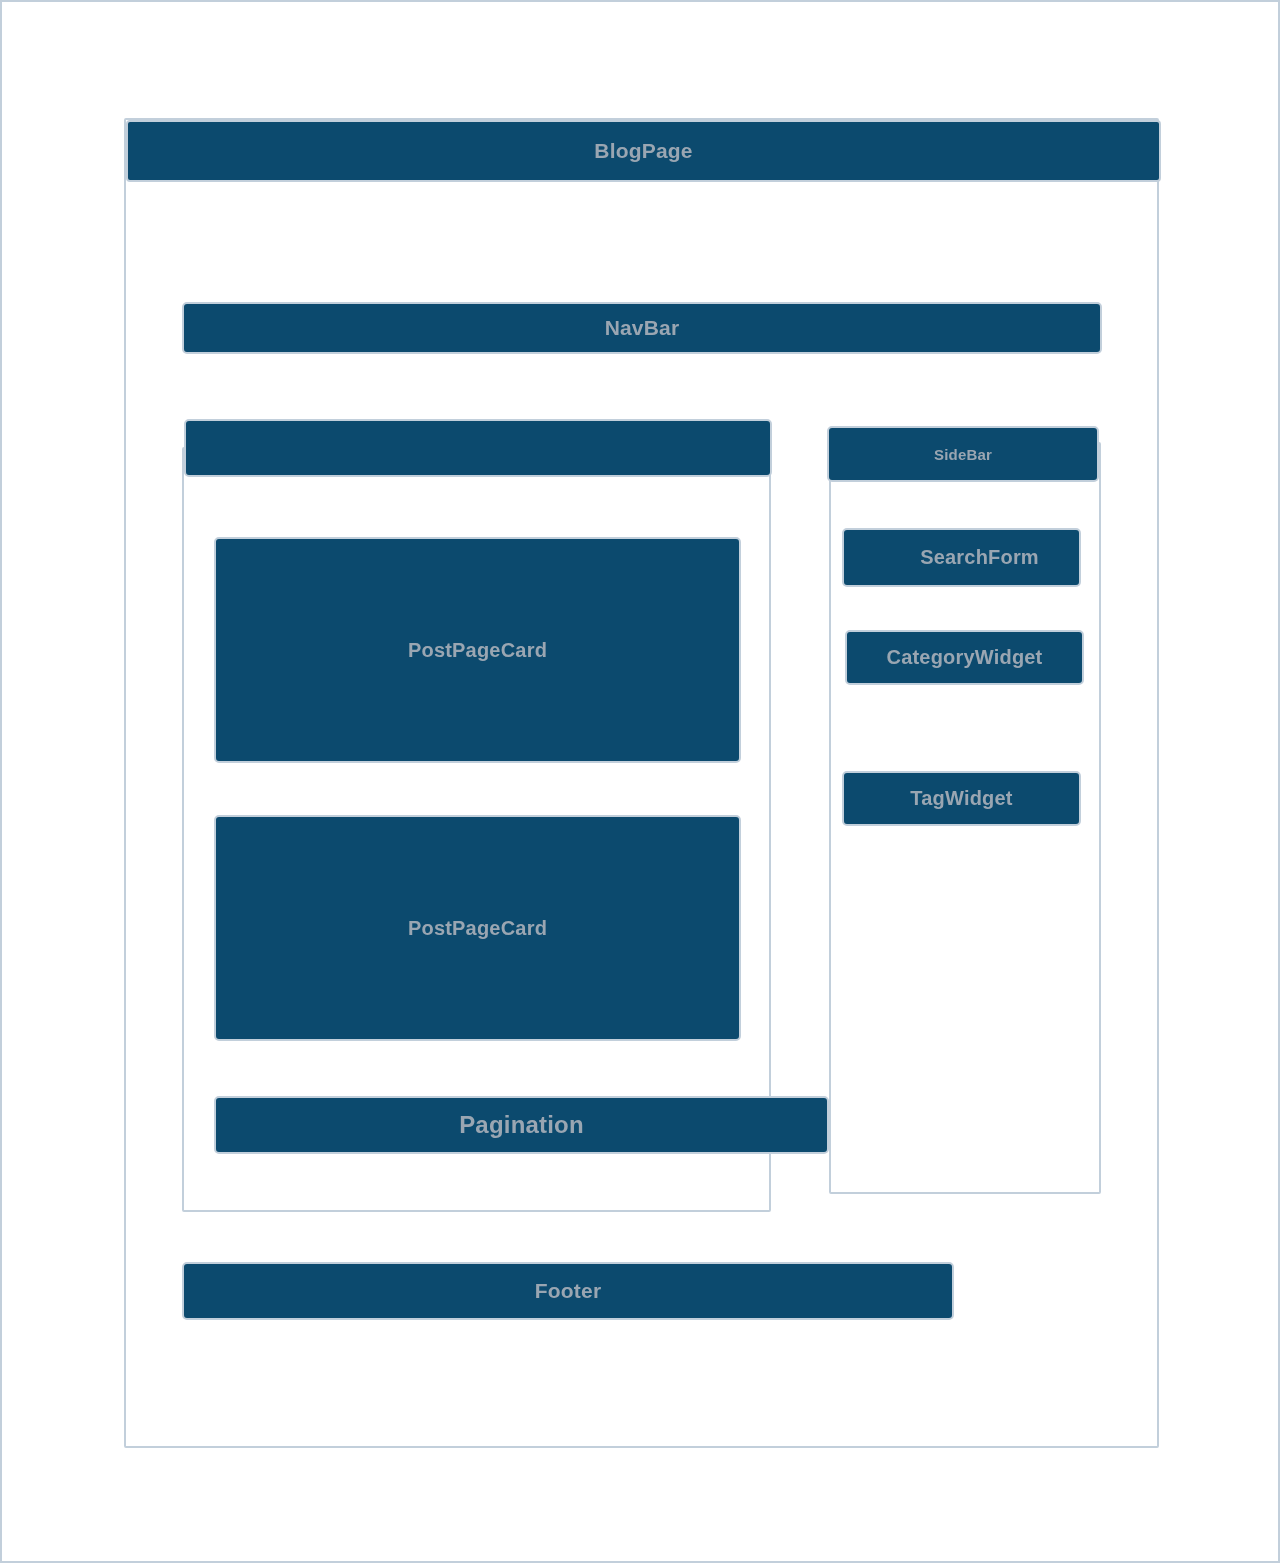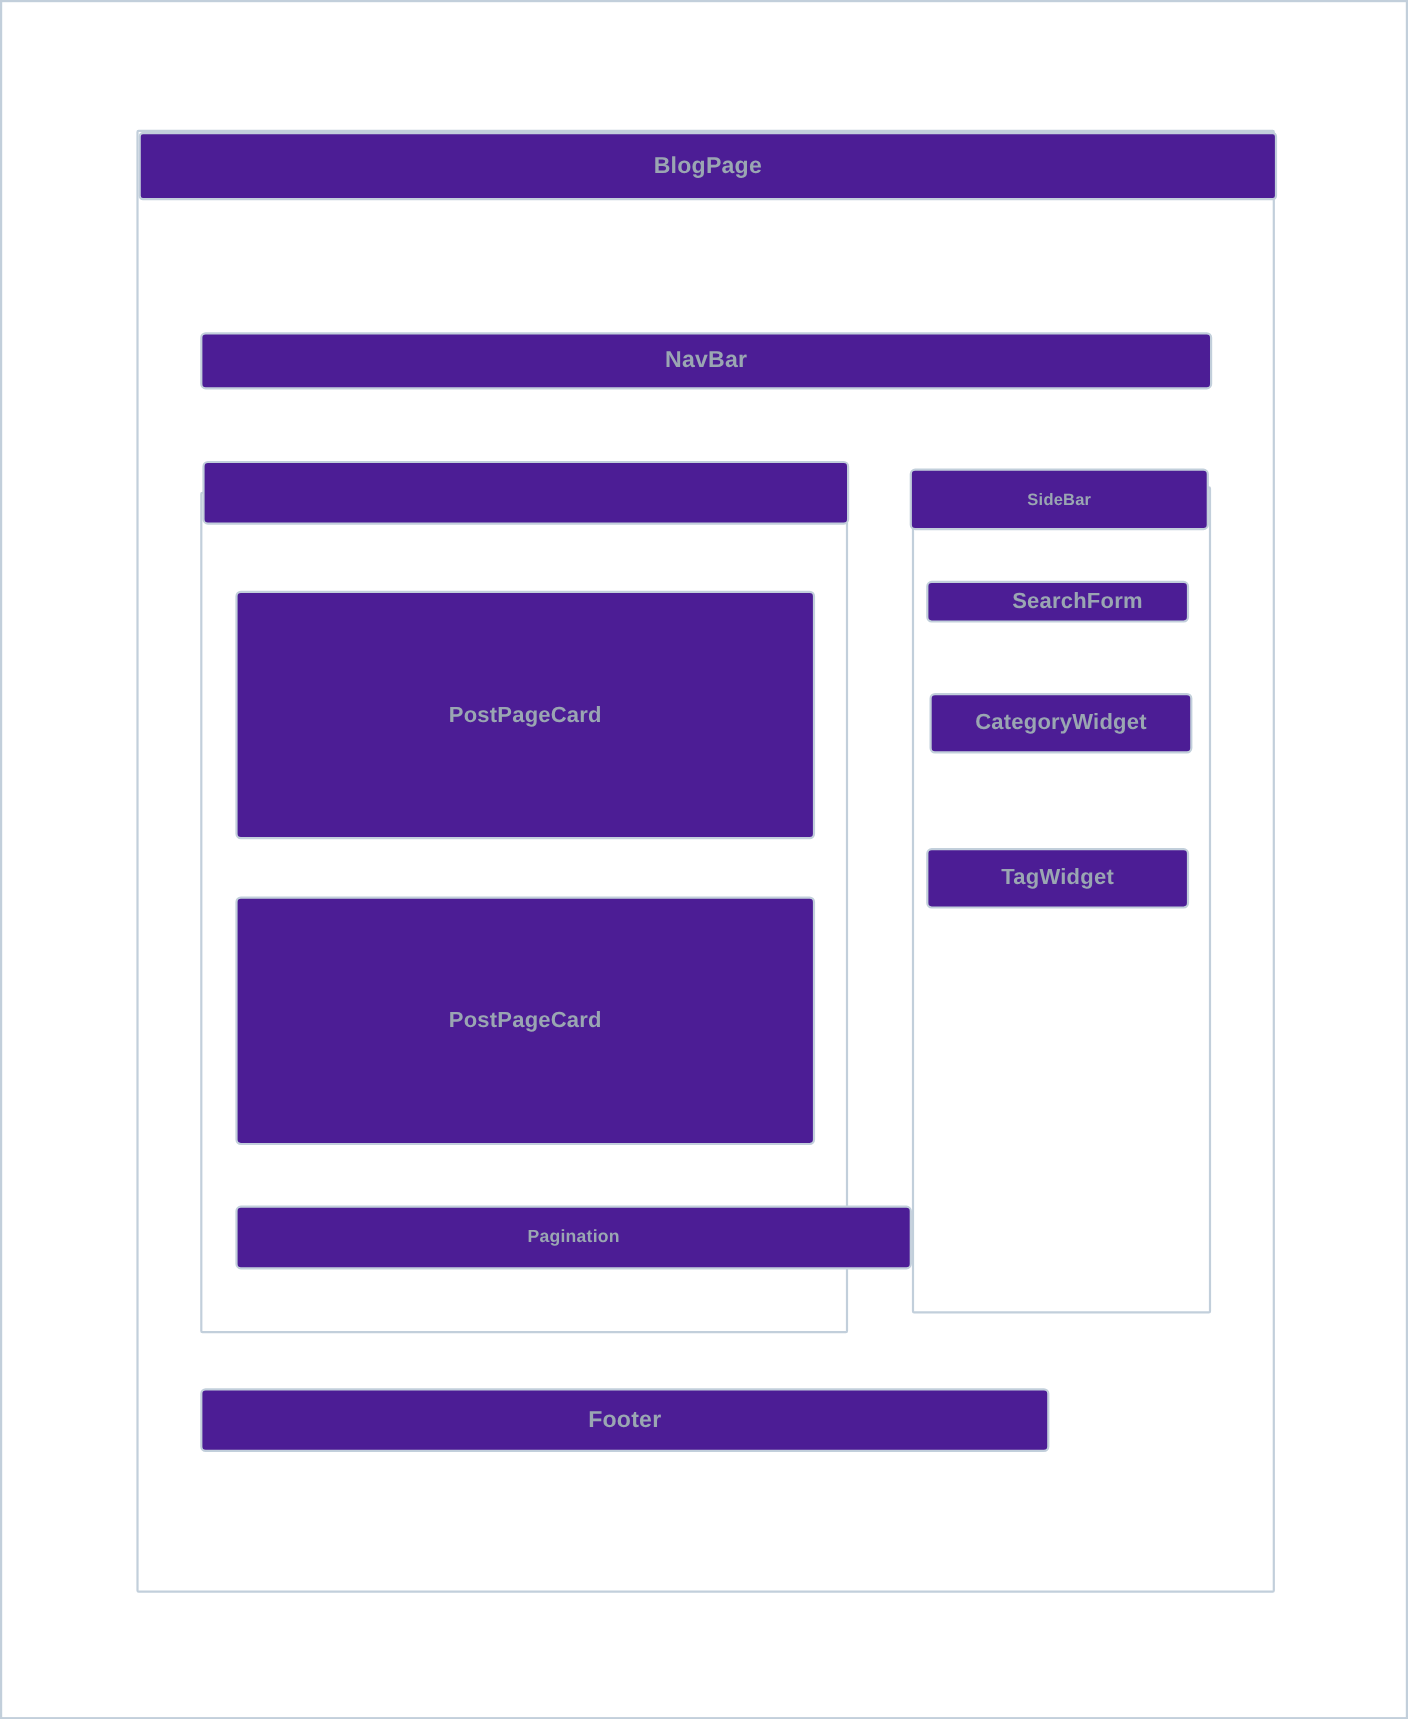--- a/index.html
+++ b/index.html
@@ -19,21 +19,21 @@
     background: #ffffff;
     box-sizing: border-box;
     border: 2px solid #c2cfdb;
     overflow: hidden;
   }
 
   
   .wf-box {
     position: absolute;
     box-sizing: border-box;
-    background: #4c1d95;
+    background: #0c4a6e;
     border: 2px solid #c2cfdb;
     border-radius: 5px;
     display: flex;
     align-items: center;
     justify-content: center;
     color: #9aa6b2;
     font-weight: bold;
     letter-spacing: 0.2px;
     user-select: none;
   }
@@ -102,21 +102,21 @@
     width: 527px;
     height: 226px;
     font-size: 20px;
   }
 
   #pagination-box {
     left: 212px;
     top: 1094px;
     width: 615px;
     height: 58px;
-    font-size: 16px;
+    font-size: 24px;
   }
 
   
   #sidebar-container {
     left: 827px;
     top: 440px;
     width: 272px;
     height: 752px;
   }
 
@@ -125,21 +125,21 @@
     top: 424px;
     width: 272px;
     height: 56px;
     font-size: 15px;
   }
 
   #searchform-box {
     left: 840px;
     top: 526px;
     width: 239px;
-    height: 38px;
+    height: 59px;
     font-size: 20px;
     padding-left: 36px;
   }
 
   #categorywidget-box {
     left: 843px;
     top: 628px;
     width: 239px;
     height: 55px;
     font-size: 20px;

